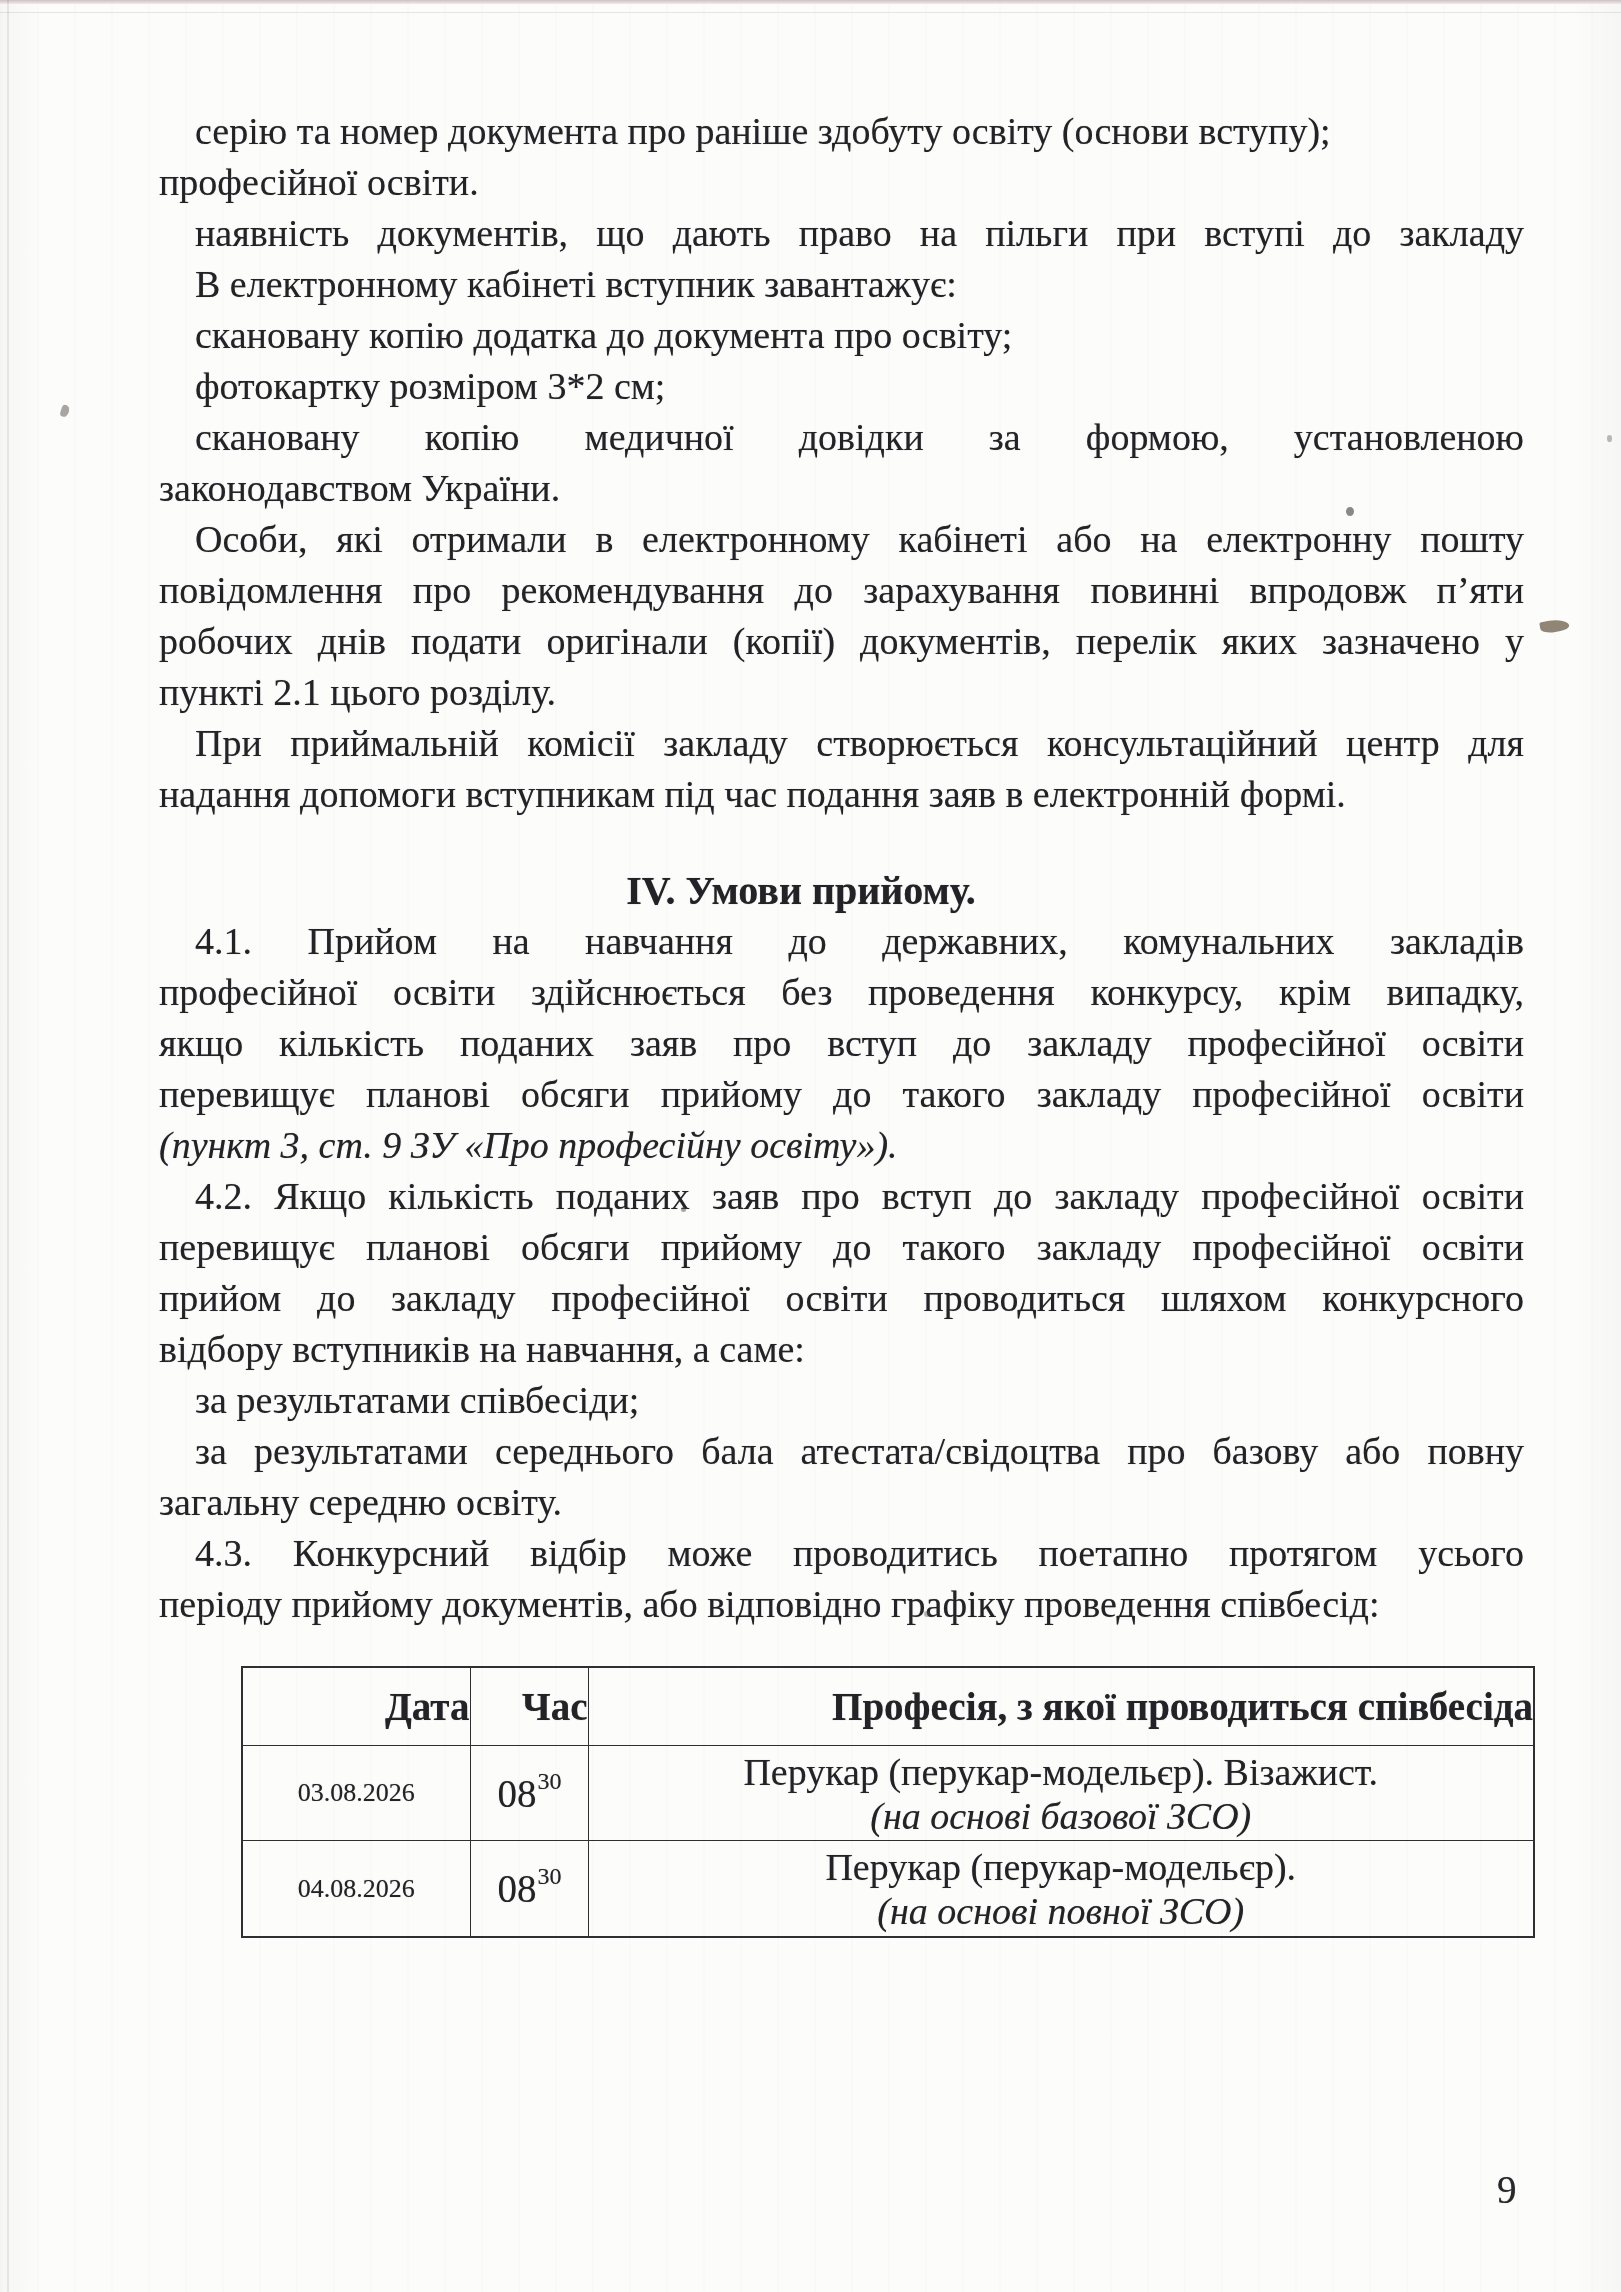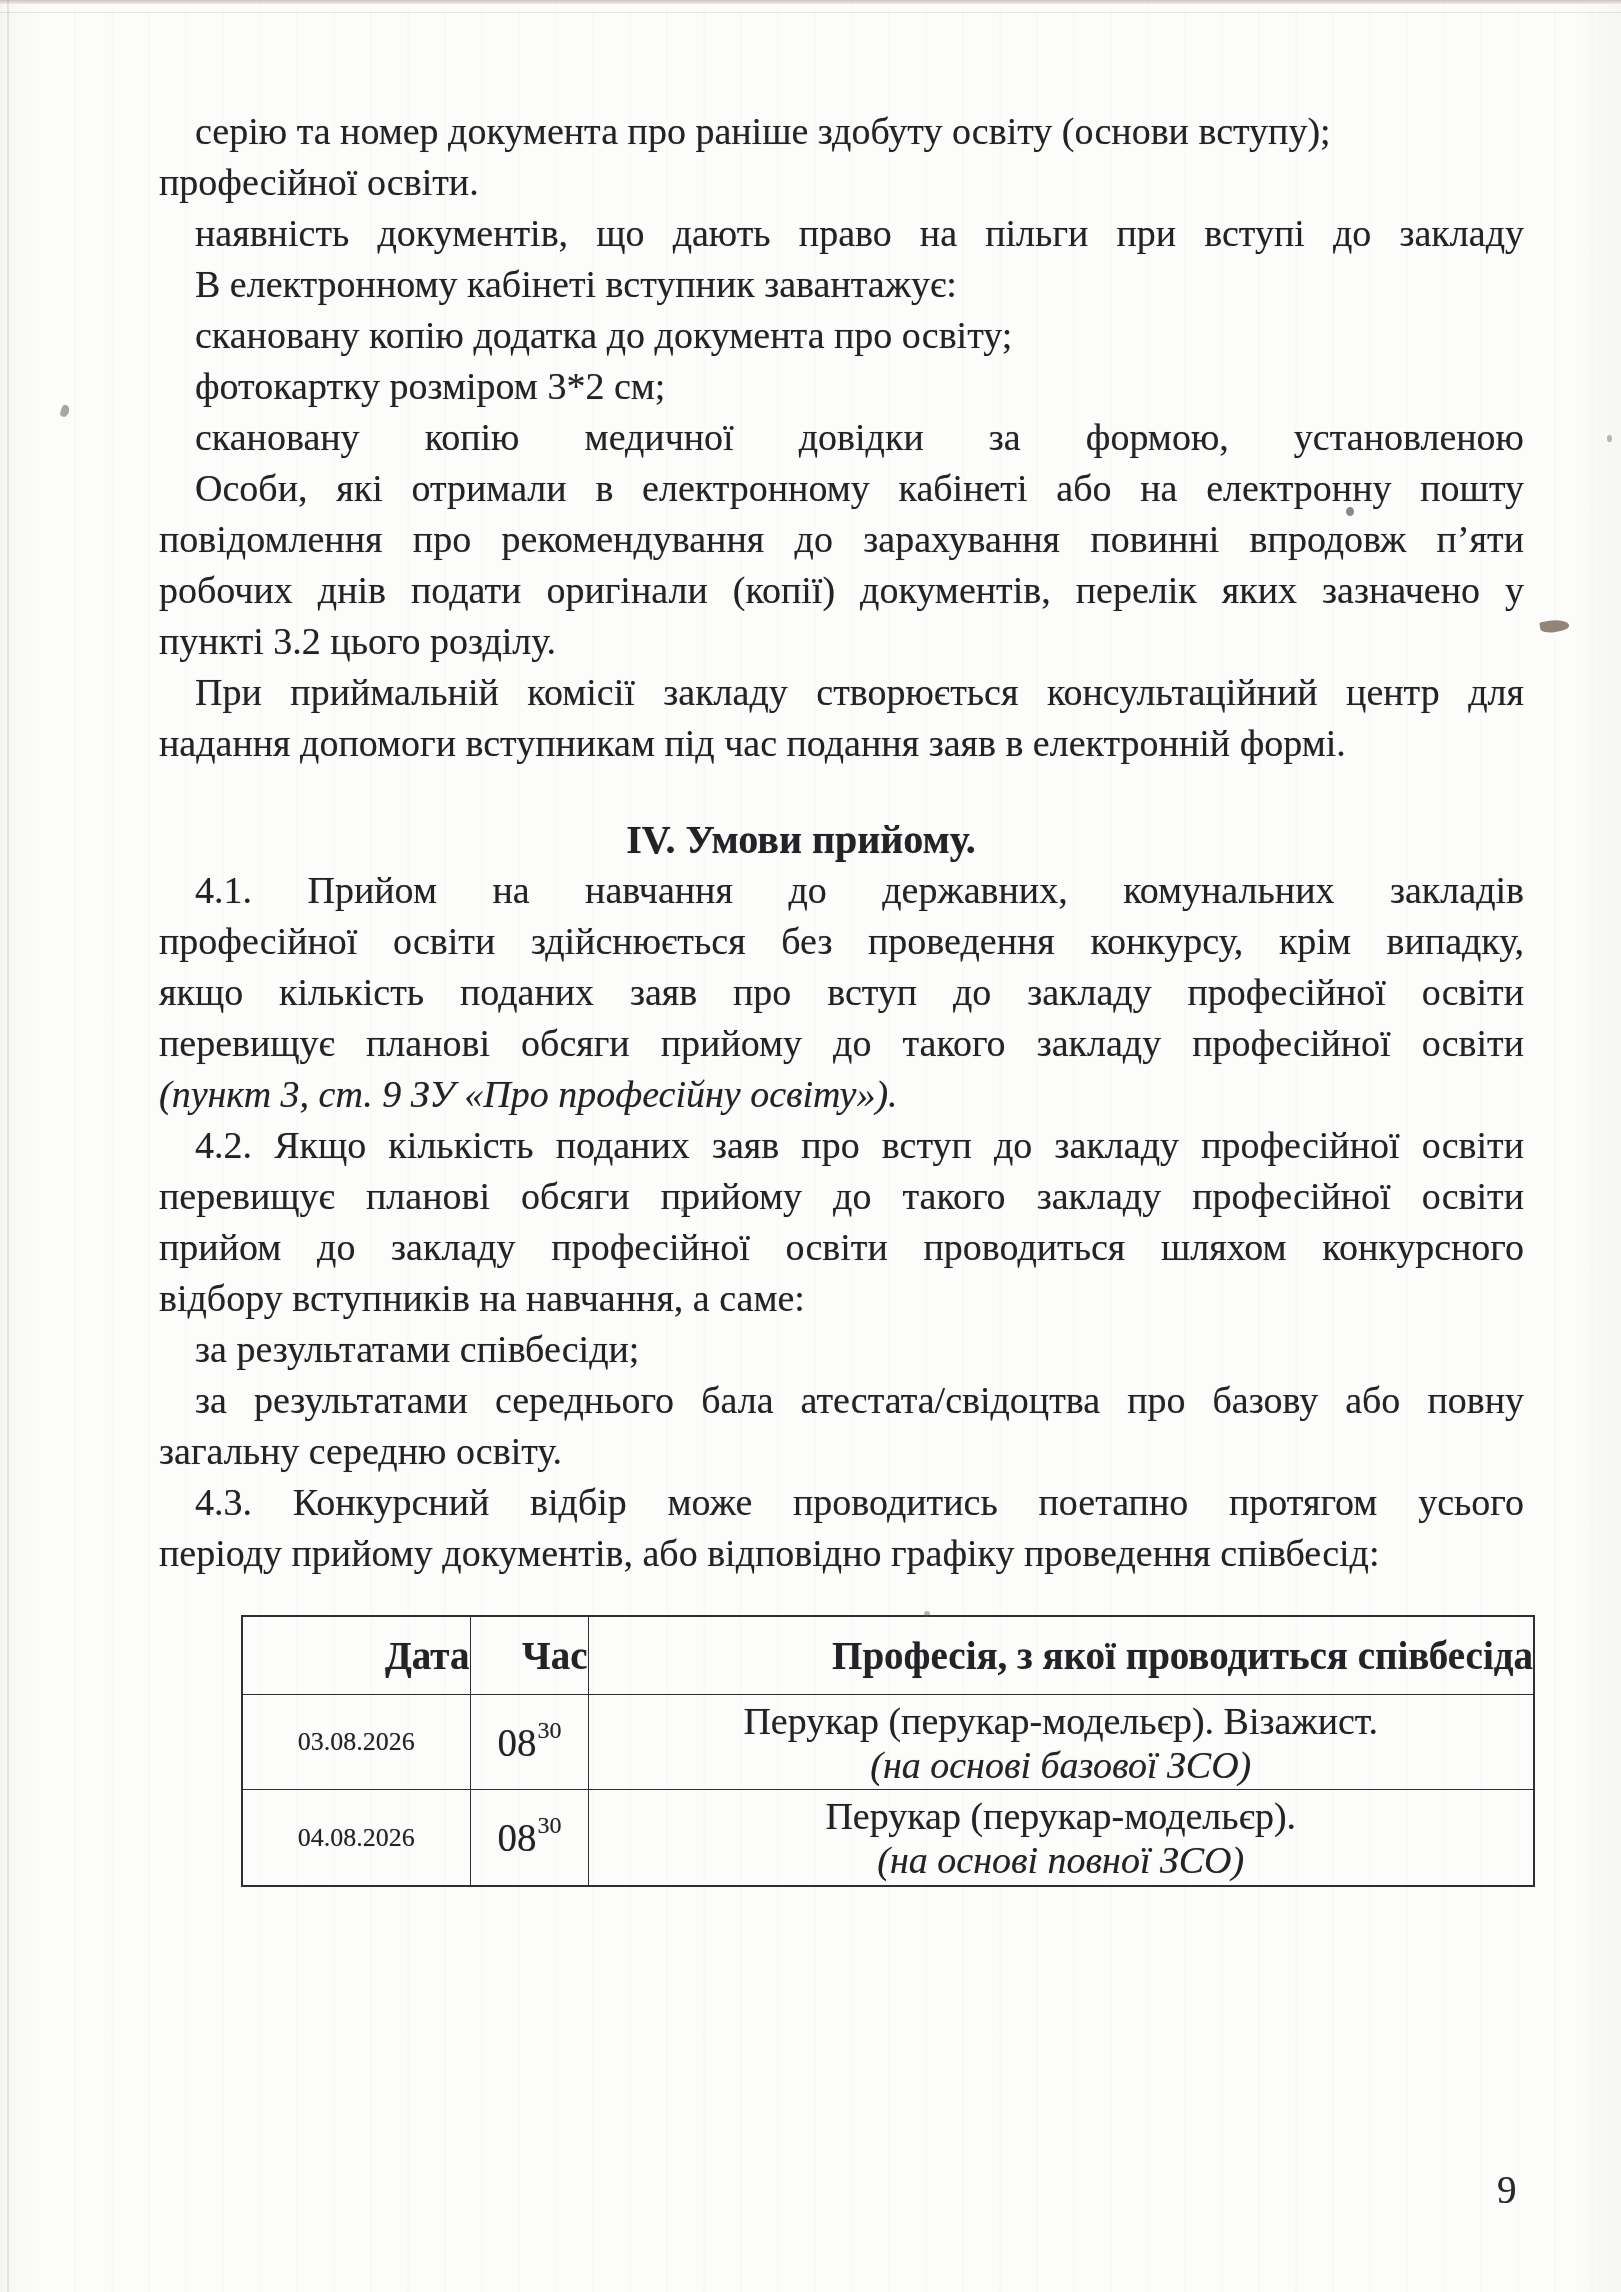--- a/index.html
+++ b/index.html
@@ -98,26 +98,27 @@
         <div class="line ind">В електронному кабінеті вступник завантажує:</div>
       </div>
       <div class="para">
         <div class="line ind">скановану копію додатка до документа про освіту;</div>
       </div>
       <div class="para">
         <div class="line ind">фотокартку розміром 3*2 см;</div>
       </div>
       <div class="para">
         <div class="line j ind">скановану копію медичної довідки за формою, установленою</div>
+        <div class="line">законодавством України.</div>
       </div>
       <div class="para">
         <div class="line j ind">Особи, які отримали в електронному кабінеті або на електронну пошту</div>
         <div class="line j">повідомлення про рекомендування до зарахування повинні впродовж п’яти</div>
         <div class="line j">робочих днів подати оригінали (копії) документів, перелік яких зазначено у</div>
-        <div class="line">пункті 3.2 цього розділу.</div>
+        <div class="line">пункті 2.1 цього розділу.</div>
       </div>
       <div class="para">
         <div class="line j ind">При приймальній комісії закладу створюється консультаційний центр для</div>
         <div class="line">надання допомоги вступникам під час подання заяв в електронній формі.</div>
       </div>
       <div class="heading">IV. Умови прийому.</div>
       <div class="para">
         <div class="line j ind">4.1. Прийом на навчання до державних, комунальних закладів</div>
         <div class="line j">професійної освіти здійснюється без проведення конкурсу, крім випадку,</div>
         <div class="line j">якщо кількість поданих заяв про вступ до закладу професійної освіти</div>

